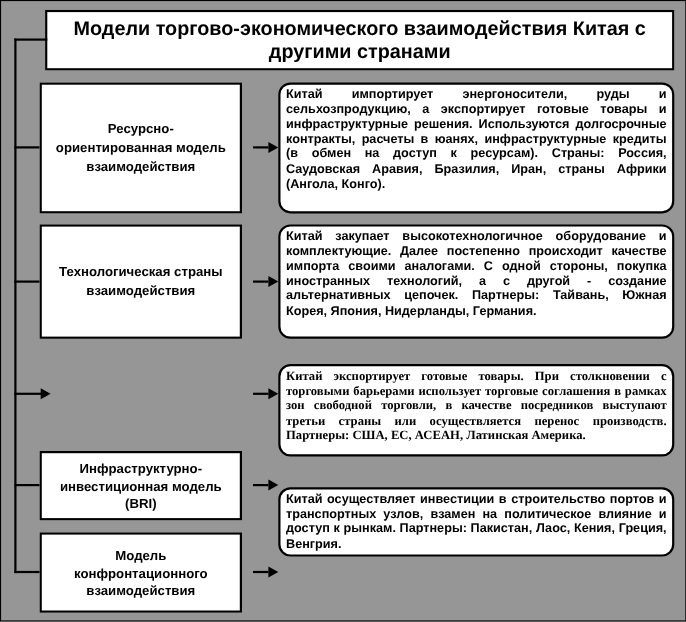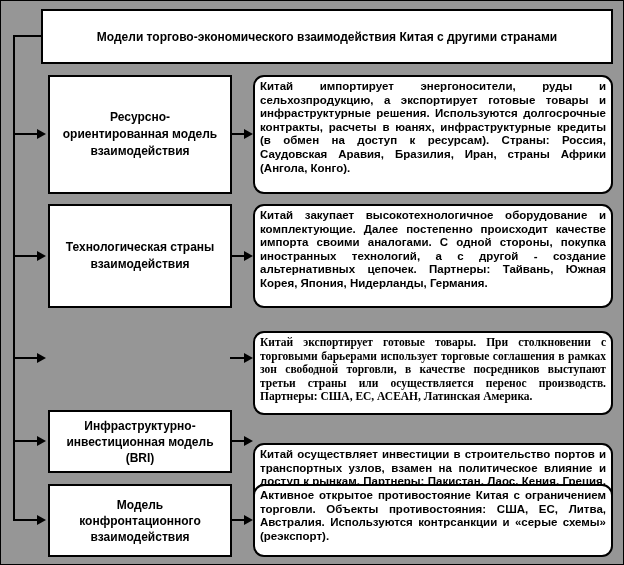--- a/index.html
+++ b/index.html
@@ -19,25 +19,25 @@
     position:absolute;
     background:#ffffff;
     border:2px solid #000;
     box-sizing:border-box;
     color:#000;
   }
   .title-box{
     left:40px;top:8px;width:572px;height:55px;
     display:flex;align-items:center;justify-content:center;
     text-align:center;
-    font-weight:bold;font-size:12px;
+    font-weight:bold;font-size:18px;
     padding:0 14px;
   }
   .lbox{
-    left:47px;width:184px;
+    left:35px;width:184px;
     display:flex;align-items:center;justify-content:center;
     text-align:center;
     font-weight:bold;font-size:12px;line-height:17px;
     padding:2px 8px;
   }
   .rbox{
     left:252px;width:360px;
     font-weight:bold;font-size:11.5px;line-height:13.6px;
     text-align:justify;
     padding:3px 5px 2px 5px;
@@ -109,17 +109,14 @@
     <span>Китай осуществляет инвестиции в строительство портов и транспортных узлов, взамен на политическое влияние и доступ к рынкам. Партнеры: Пакистан, Лаос, Кения, Греция, Венгрия.</span>
   </div>
 
   <div class="hline" style="left:12px;top:518px;width:25px;"></div>
   <div class="ahead" style="left:36px;top:514px;"></div>
   <div class="box lbox" style="top:483px;height:73px;line-height:16px;">
     <span>Модель конфронтационного взаимодействия</span>
   </div>
   <div class="hline" style="left:229px;top:518px;width:14px;"></div>
   <div class="ahead" style="left:243px;top:514px;"></div>
-  <div class="box rbox" style="top:483px;height:73px;">
-    <span>Активное открытое противостояние Китая с ограничением торговли. Объекты противостояния: США, ЕС, Литва, Австралия. Используются контрсанкции и «серые схемы» (реэкспорт).</span>
-  </div>
 
 </div>
 
 </body></html>

